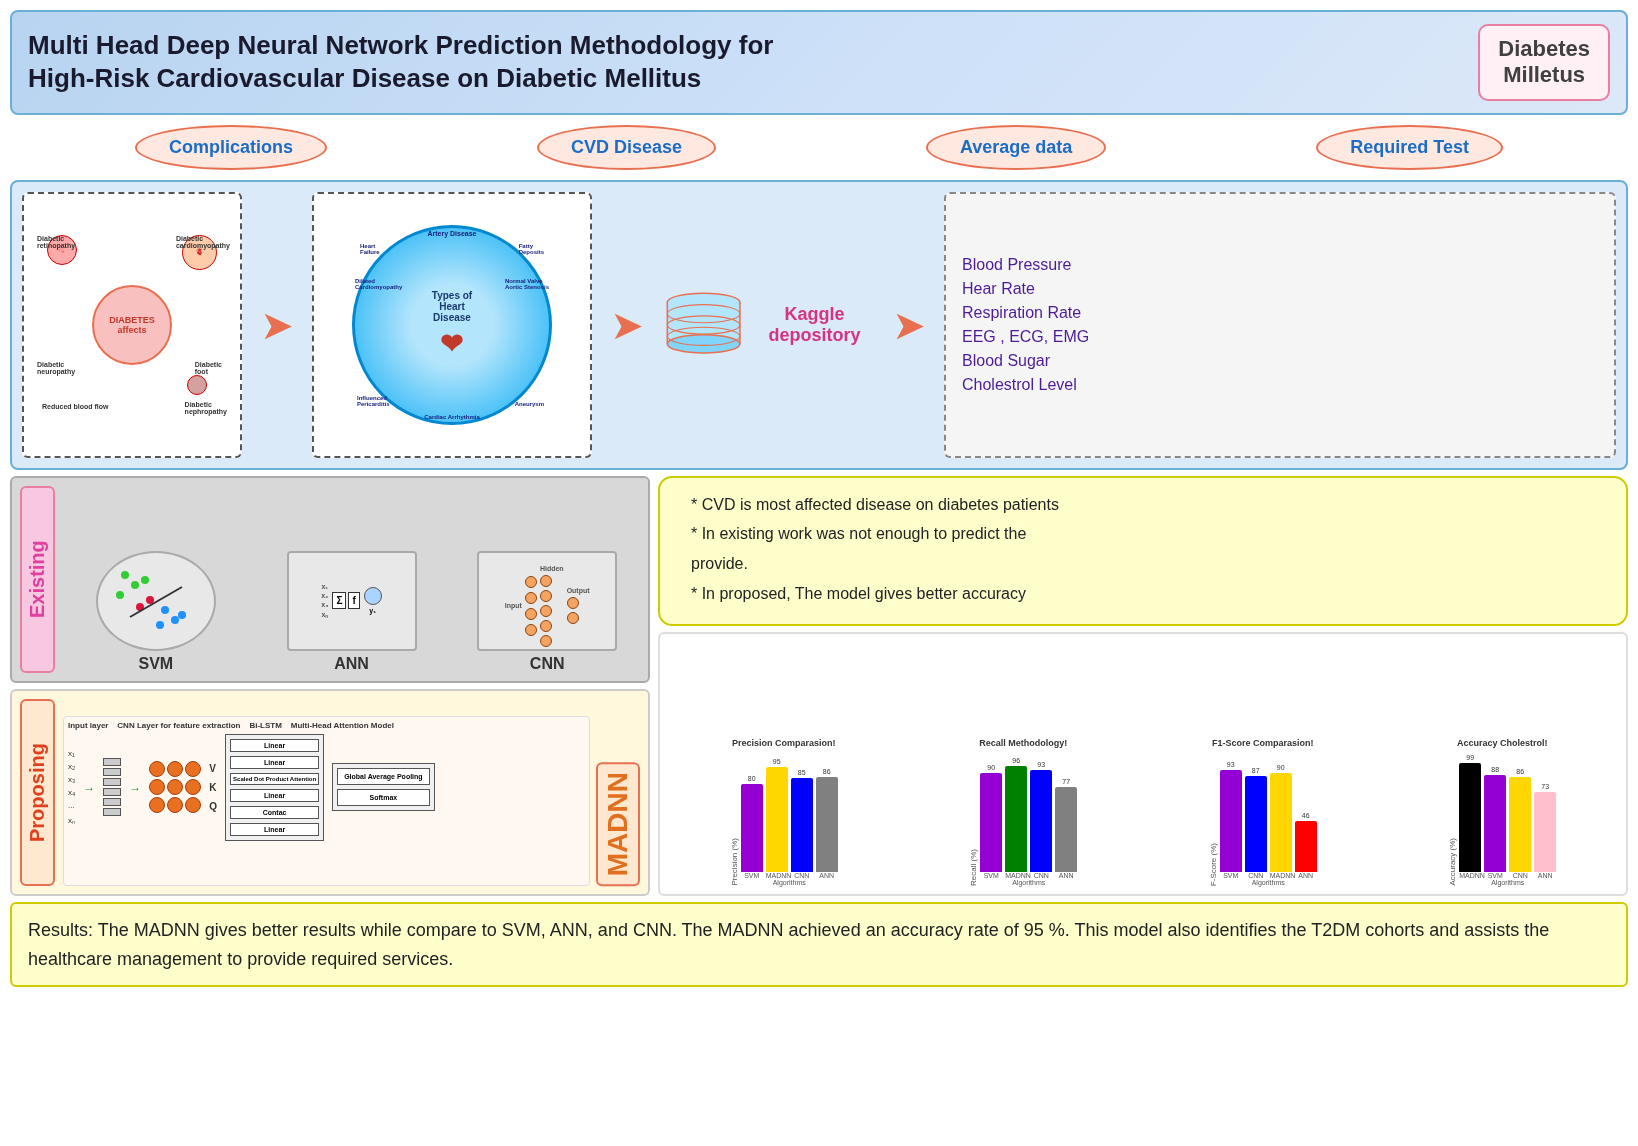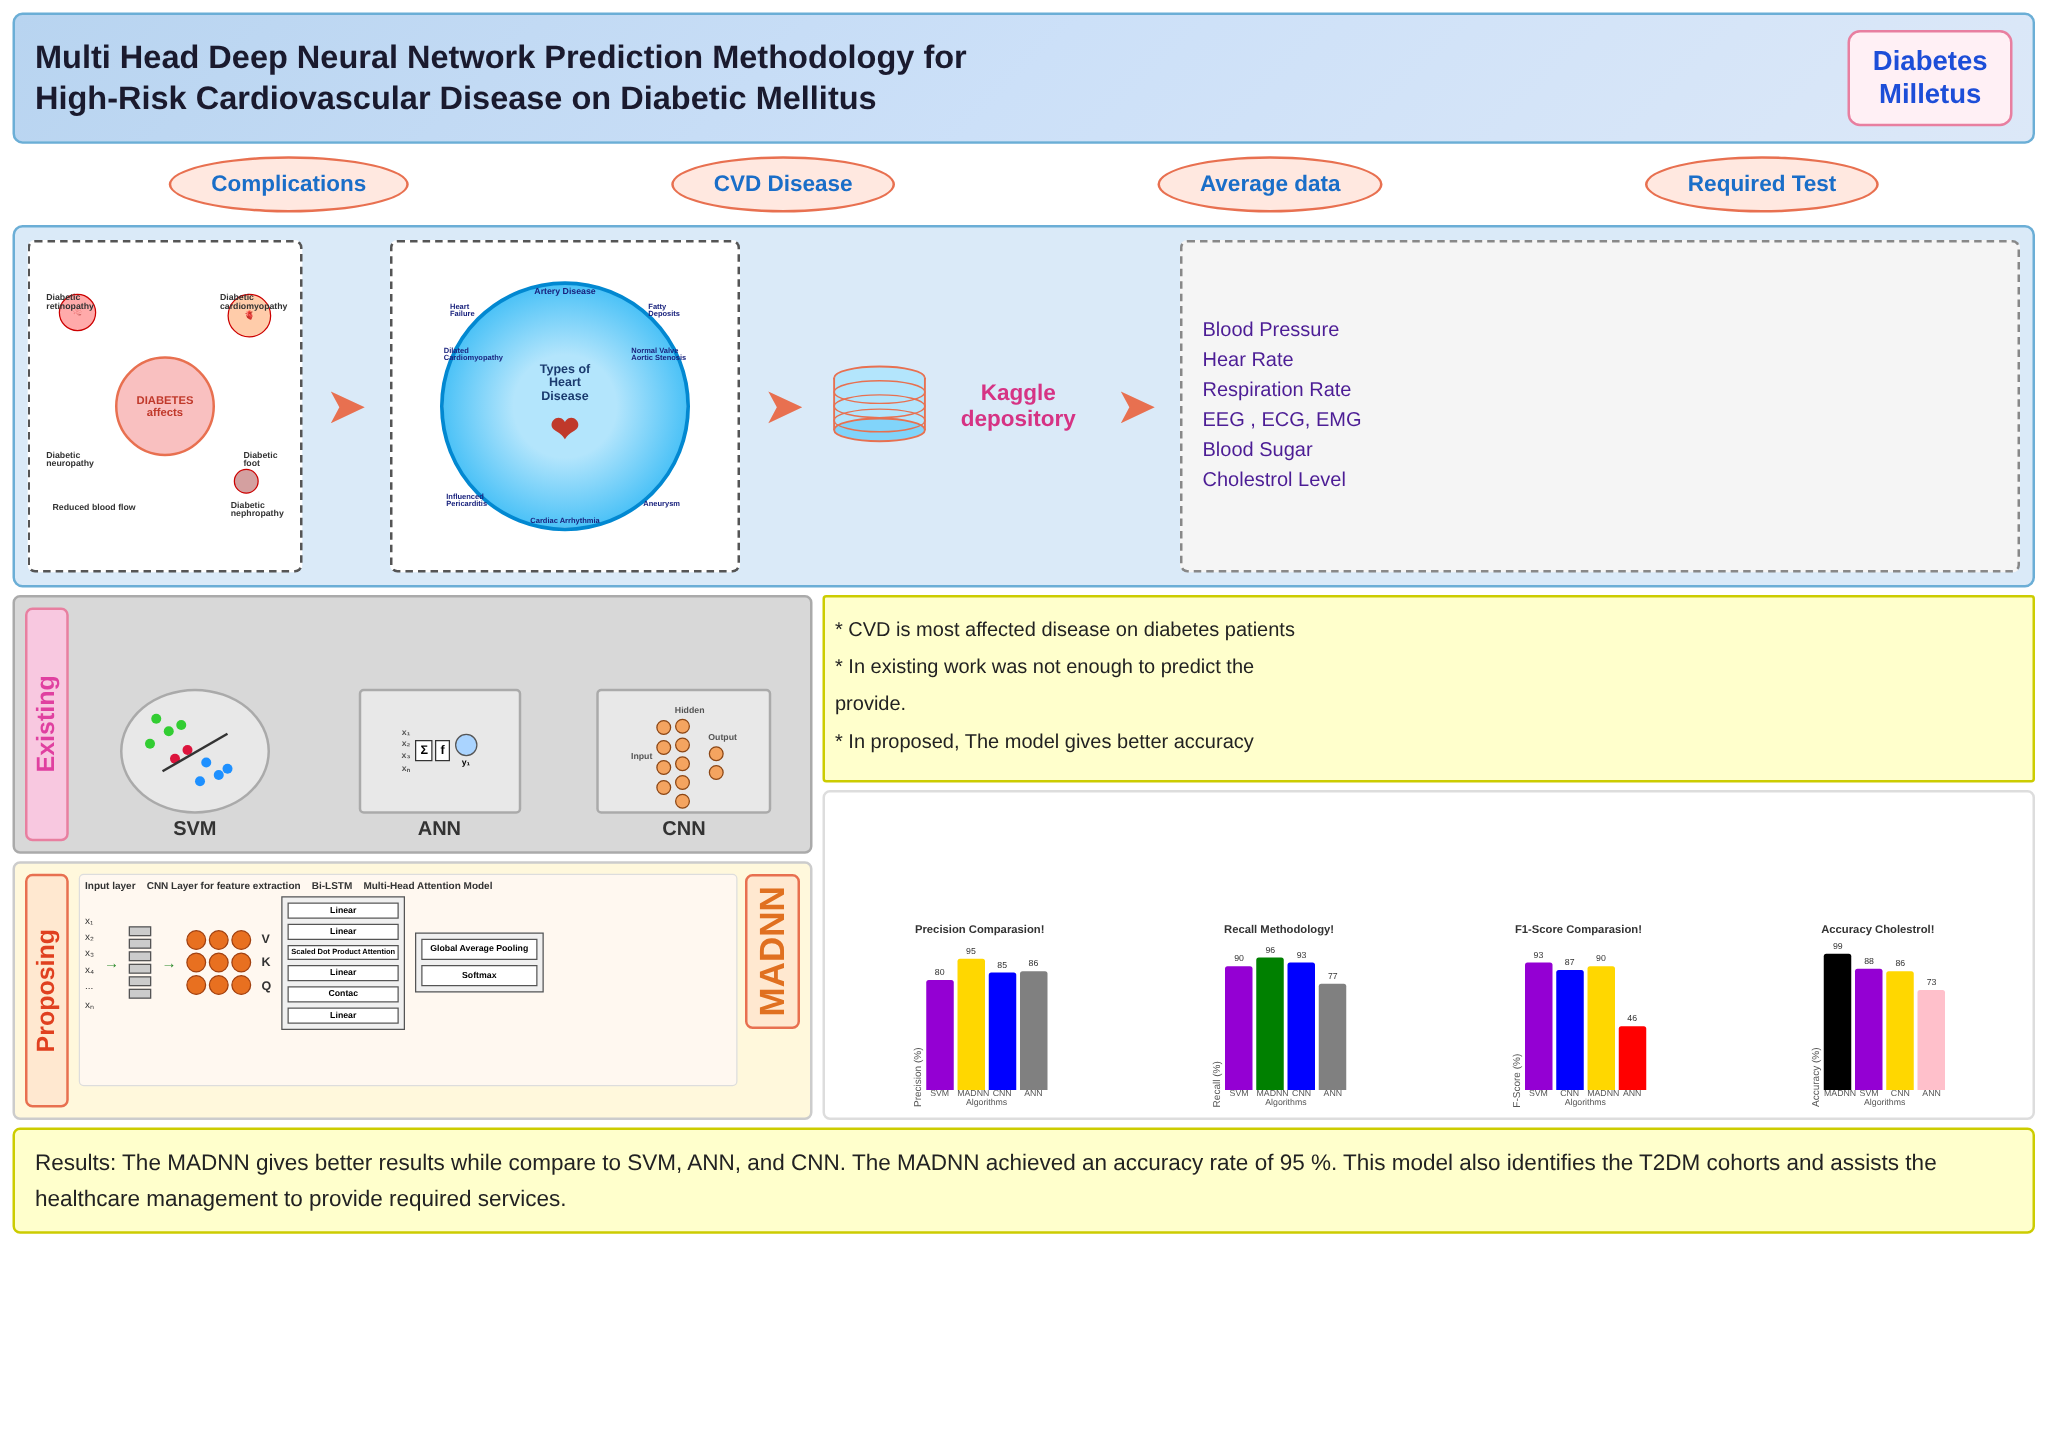--- a/index.html
+++ b/index.html
@@ -39,21 +39,21 @@
     .header-badge {
       background: #fff0f5;
       border: 2px solid #e87fa0;
       border-radius: 10px;
       padding: 10px 18px;
       text-align: center;
     }
     .header-badge .badge-text {
       font-size: 22px;
       font-weight: bold;
-      color: #1d4ed8;
+      color: #404040;
       line-height: 1.2;
     }
 
     
     .oval-row {
       display: flex;
       align-items: center;
       justify-content: space-around;
       padding: 4px 20px;
     }
@@ -363,21 +363,21 @@
       border: 2px solid #e87050;
       border-radius: 6px;
       padding: 8px 4px;
       display: flex;
       align-items: center;
       justify-content: center;
     }
     .proposing-content {
       flex: 1;
       display: flex;
-      align-items: flex-start;
+      align-items: flex-end;
       gap: 6px;
     }
 
     
     .madnn-badge {
       writing-mode: vertical-rl;
       transform: rotate(180deg);
       font-size: 28px;
       font-weight: bold;
       color: #e07020;
@@ -395,22 +395,22 @@
       flex: 1;
       display: flex;
       flex-direction: column;
       gap: 6px;
     }
 
     
     .info-box {
       background: #ffffcc;
       border: 2px solid #cccc00;
-      border-radius: 3px;
-      padding: 14px 8px;
+      border-radius: 14px;
+      padding: 14px 31px;
       flex: 0 0 auto;
     }
     .info-box p {
       font-size: 16px;
       color: #222;
       line-height: 1.6;
       margin-bottom: 4px;
     }
 
     

